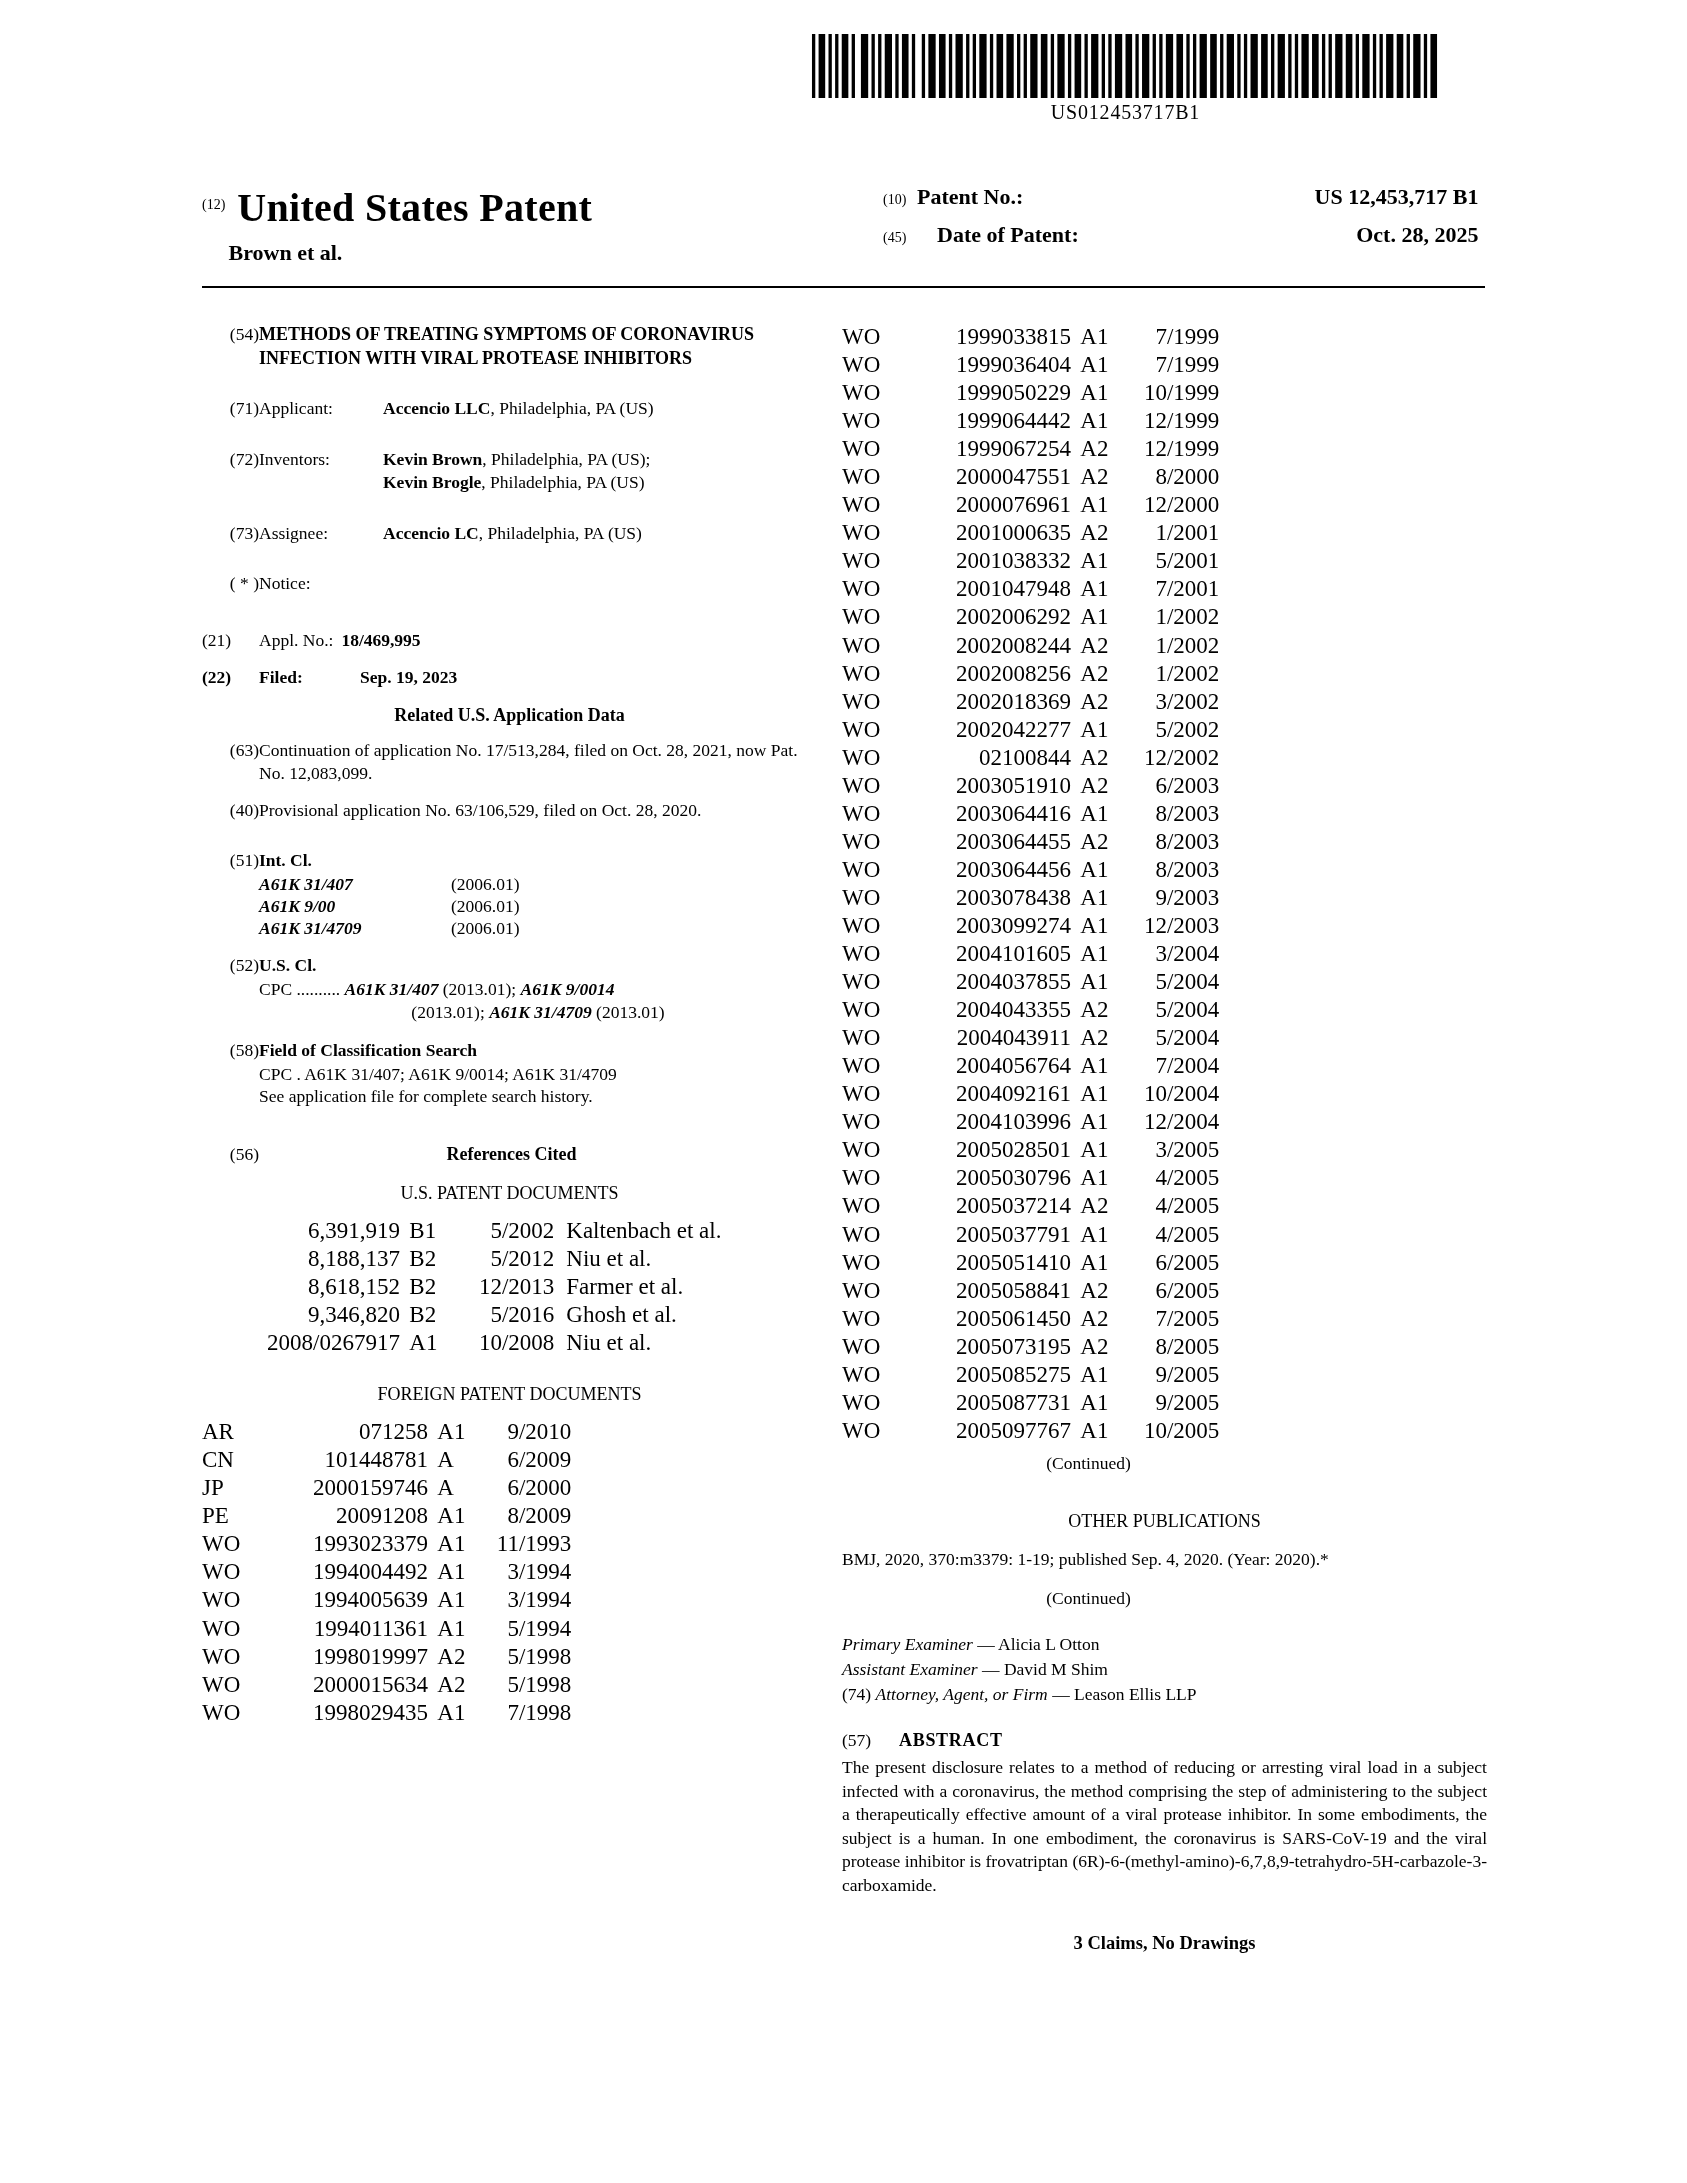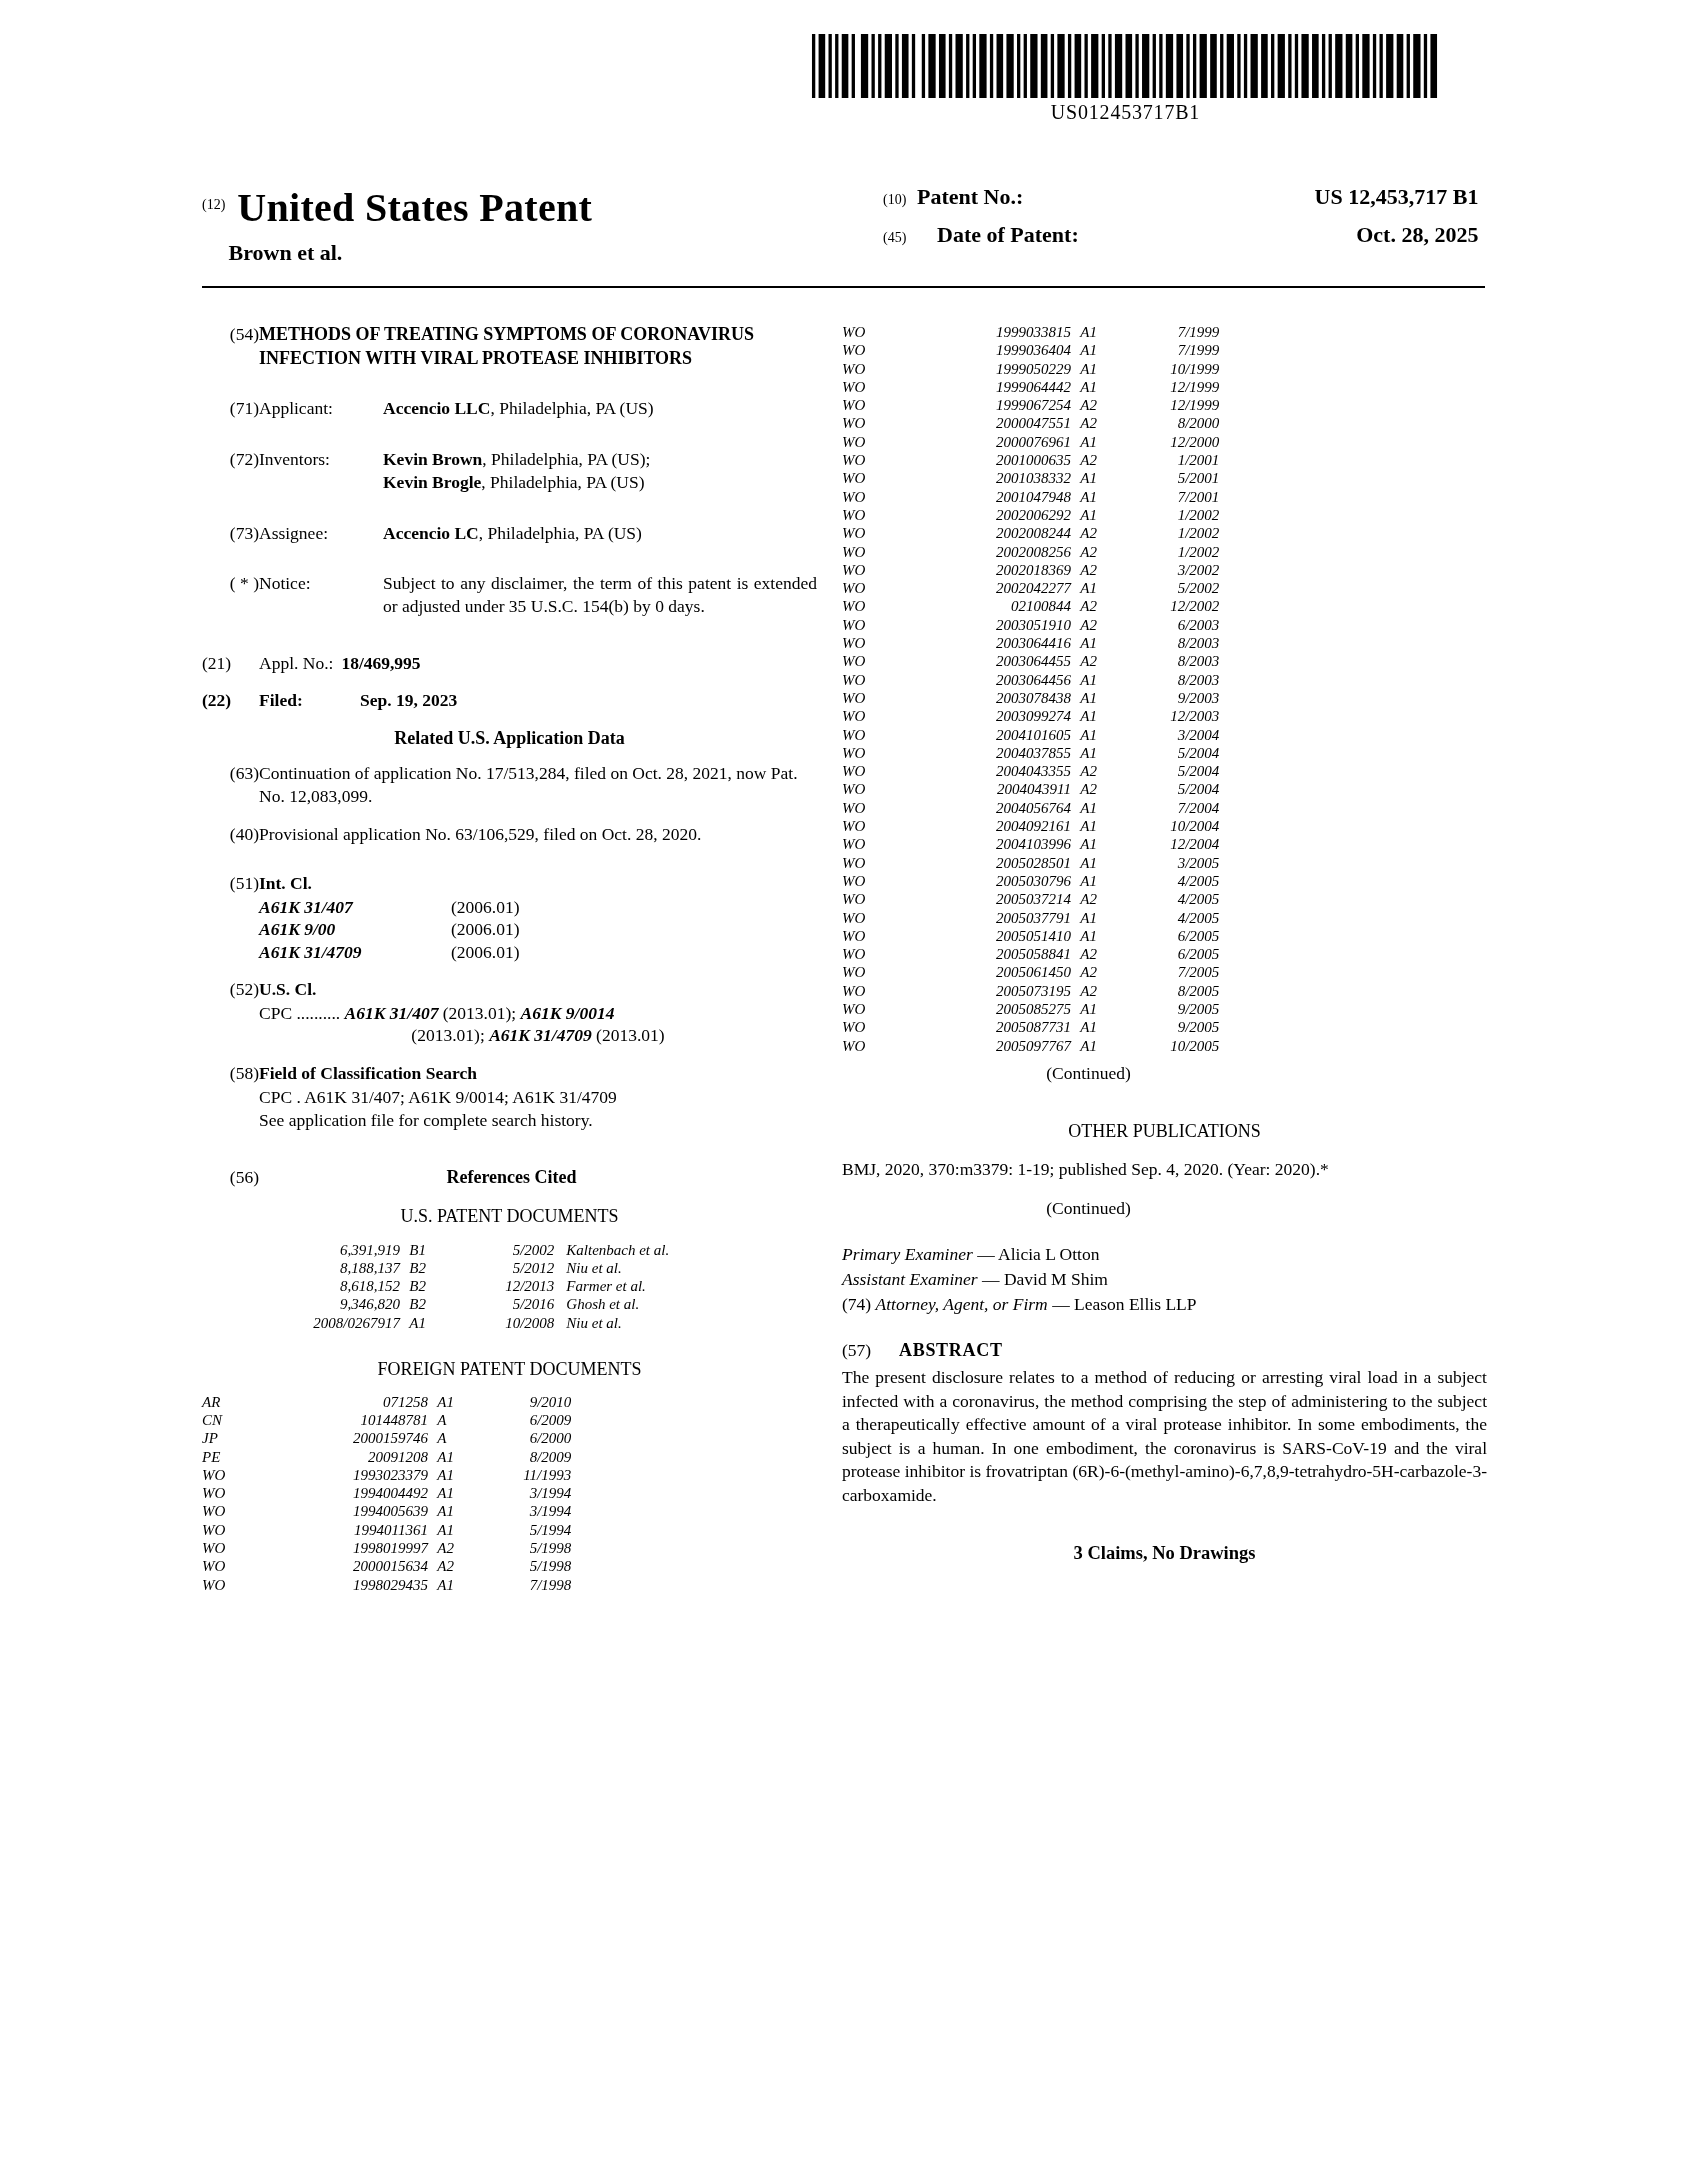--- a/index.html
+++ b/index.html
@@ -201,24 +201,23 @@
     flex: none;
     font-style: italic;
     font-weight: bold;
   }
   .uscl-line { font-size: 17.5px; line-height: 1.3; }
   .uscl-line i { font-weight: bold; }
   .indent-right { text-align: center; }
 
   
   .reftable {
-    font-size: 15px;
+    font-size: 23px;
     line-height: 1.22;
     margin-top: 4px;
-    font-style: italic;
   }
   .reftable .r {
     display: flex;
     white-space: nowrap;
   }
   .us-c1 { width: 198px; text-align: right; flex: none; }
   .us-c2 { width: 46px; text-align: left; flex: none; padding-left: 9.3px; }
   .us-c3 { width: 99px; text-align: right; flex: none; }
   .us-c4 { flex: 1; text-align: left; padding-left: 12px; }
 
@@ -436,21 +435,20 @@
         <span class="who"><b class="name">Accencio LC</b><span>, Philadelphia, PA (US)</span></span>
       </span>
     </div>
 
     <div class="sp-18"></div>
 
     <div class="item">
       <span class="num">( * )</span>
       <span class="body party">
         <span class="role">Notice:</span>
-        <span class="who notice-body">Subject to any disclaimer, the term of this patent is extended or adjusted under 35 U.S.C. 154(b) by 0 days.</span>
       </span>
     </div>
 
     <div class="sp-30"></div>
 
     <div class="appl-row">
       <span class="num">(21)</span>
       <span class="k">Appl. No.:</span>
       <b>18/469,995</b>
     </div>

